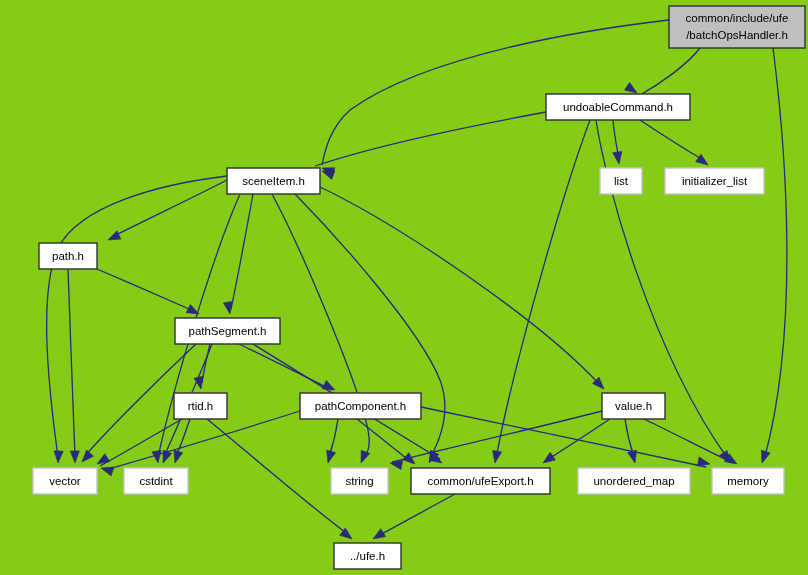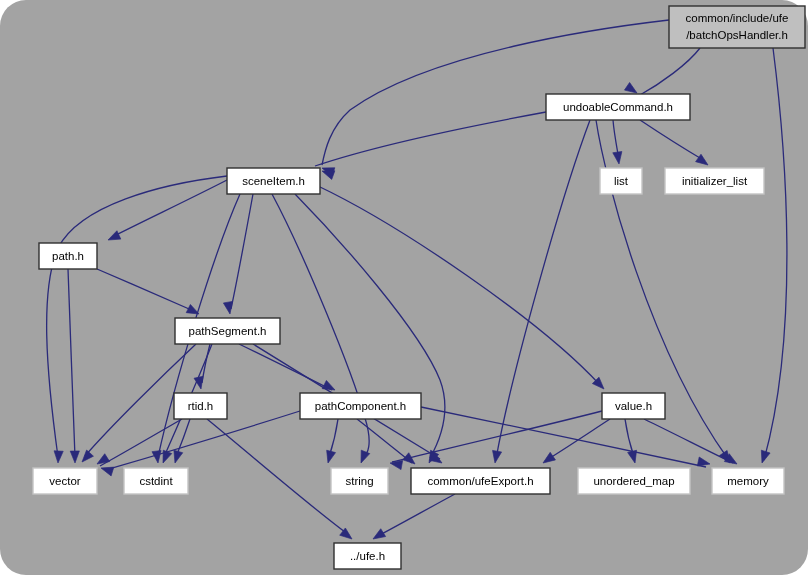--- a/index.html
+++ b/index.html
@@ -11,22 +11,21 @@
   body {
     width: 808px;
     height: 575px;
     overflow: hidden;
     font-family: "Liberation Sans", sans-serif;
   }
   #graph-root {
     position: relative;
     width: 808px;
     height: 575px;
-    background: #a3a3a3;
-    border-radius: 26px;
+    background: #84cc16;
   }
   svg#dep-graph {
     display: block;
     width: 808px;
     height: 575px;
   }
   .edge-path {
     fill: none;
     stroke: #2A2A7A;
     stroke-width: 1.3;

